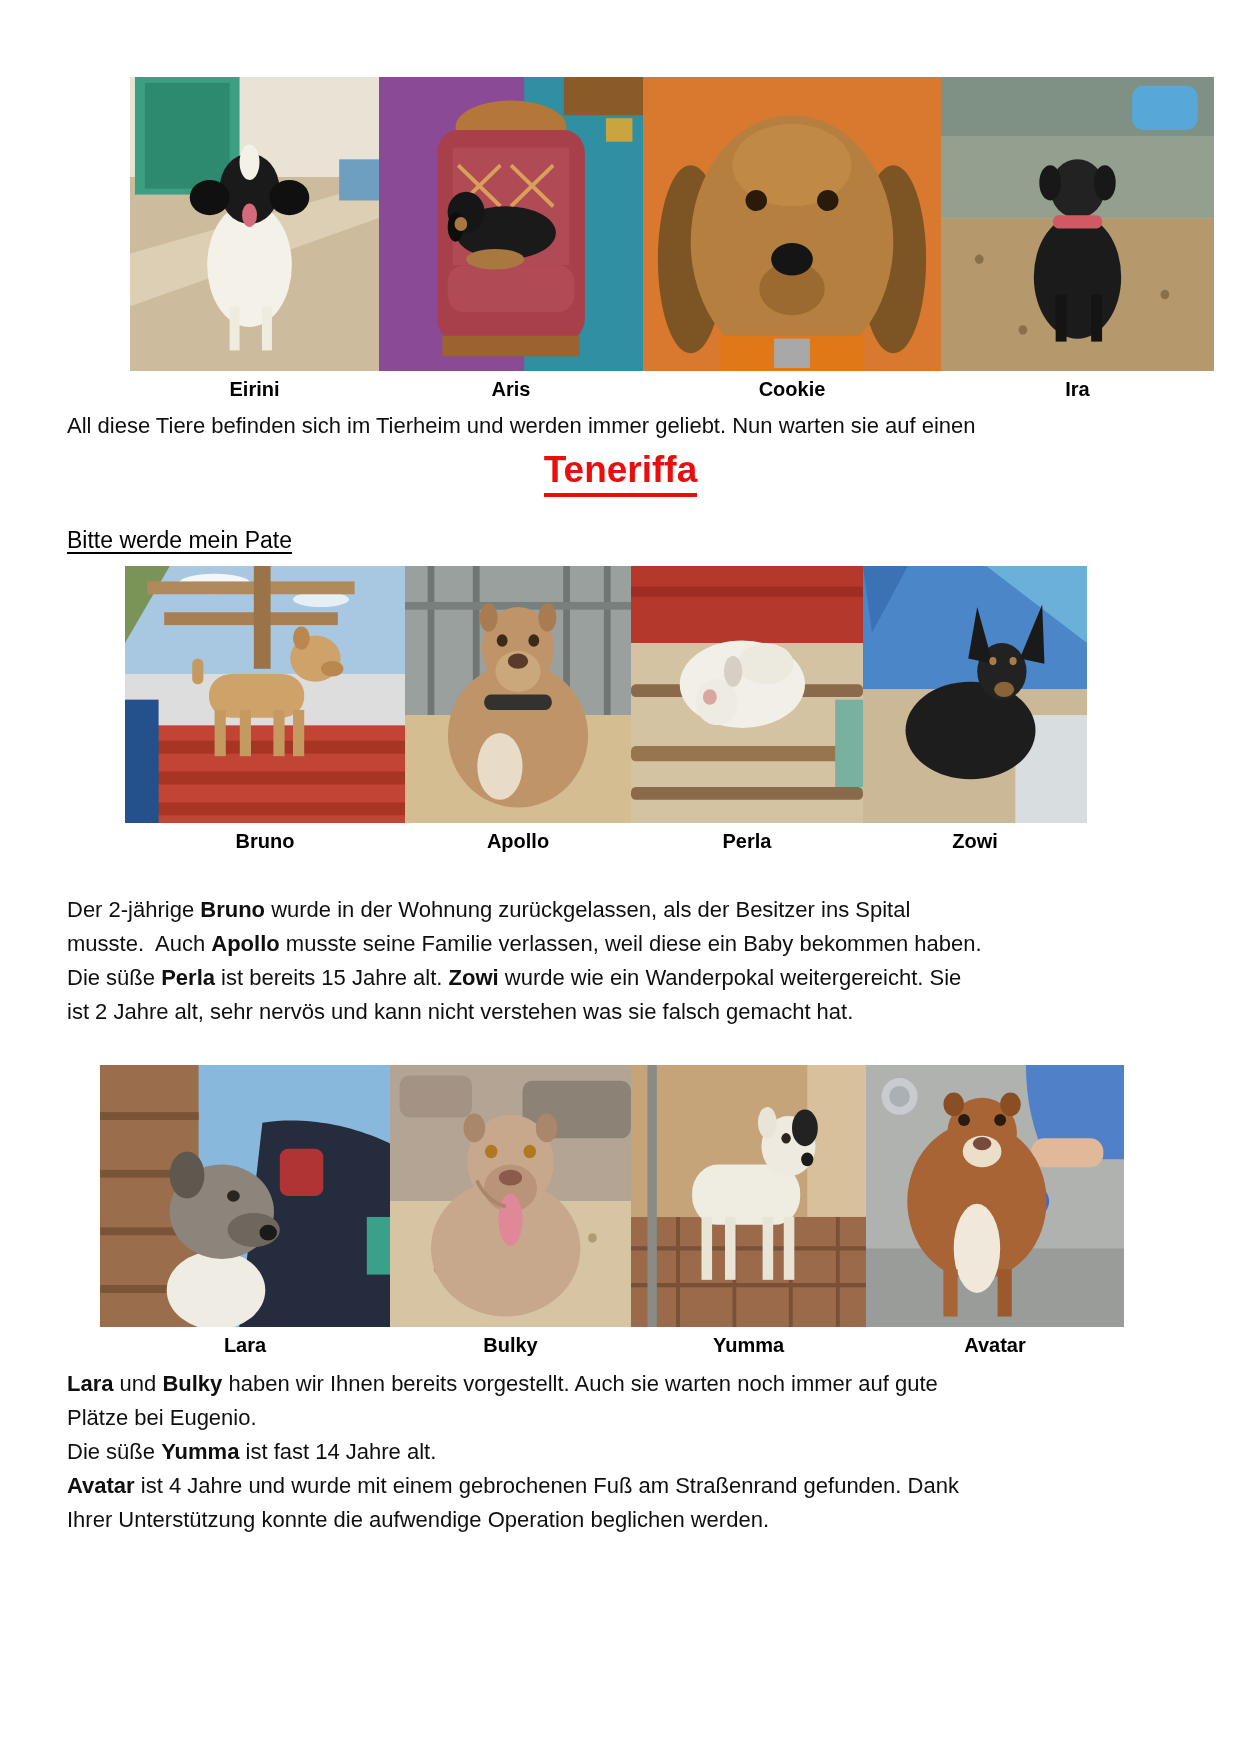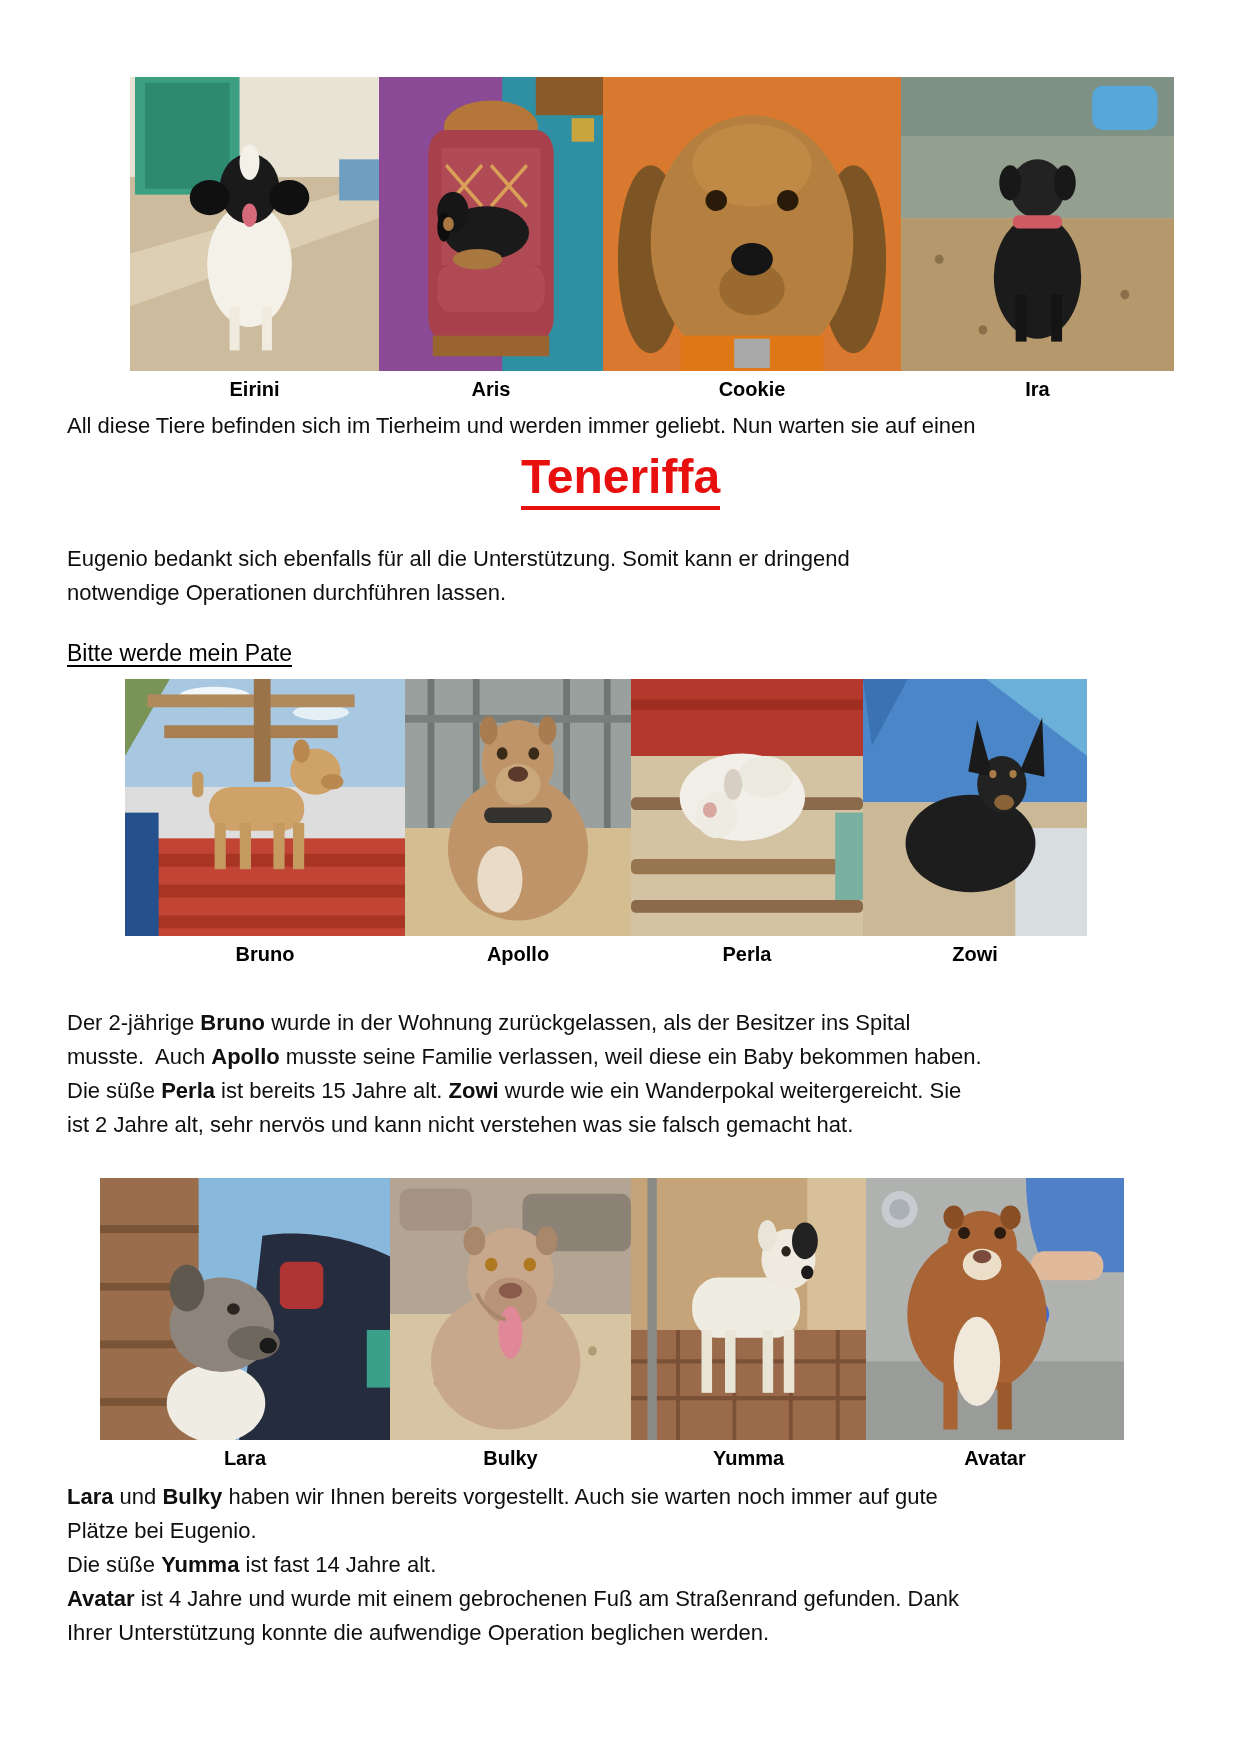--- a/index.html
+++ b/index.html
@@ -18,21 +18,21 @@
   .photo{position:relative;width:100%;overflow:hidden;background:#ddd;}
   .photo svg{display:block;width:100%;height:100%;}
   .caption{
     text-align:center;font-weight:bold;font-size:20px;
     padding-top:6px;line-height:24px;color:#000;
   }
   
   .row1{margin:77px 0 0 130px;}
   .row1 .photo{height:294px;}
   .row1 .fig:nth-child(1){width:249px;margin-right:11px;}
-  .row1 .fig:nth-child(2){width:224px;margin-right:12px;}
+  .row1 .fig:nth-child(2){width:264px;margin-right:12px;}
   .row1 .fig:nth-child(3){width:298px;margin-right:11px;justify-content:center;}
   .row1 .fig:nth-child(4){width:273px;}
   
   .row2{margin:12px 0 0 125px;}
   .row2 .photo{height:257px;}
   .row2 .fig:nth-child(1){width:280px;margin-right:8px;}
   .row2 .fig:nth-child(2){width:226px;margin-right:15px;}
   .row2 .fig:nth-child(3){width:232px;margin-right:40px;}
   .row2 .fig:nth-child(4){width:224px;}
   
@@ -44,21 +44,21 @@
   .row3 .fig:nth-child(4){width:258px;}
   
   .body-text{
     margin:8px 66px 0 67px;
     font-size:22px;line-height:34px;color:#0f0f0f;
   }
   .body-text b{font-weight:bold;}
   .title-red{
     margin-top:6px;
     text-align:center;
-    font-size:48px;font-weight:bold;
+    font-size:37px;font-weight:bold;
     color:var(--accent-red,#e8100e);
   }
   .title-red span{
     display:inline-block;
     border-bottom:4px solid var(--accent-red,#e8100e);
     padding-bottom:2px;line-height:1.1;
   }
   .sub-heading{
     margin:30px 66px 0 67px;
     font-size:23px;font-weight:normal;color:#000;
@@ -160,21 +160,20 @@
         </svg>
       </div>
       <figcaption class="caption">Ira</figcaption>
     </figure>
   </div>
 
   <p class="body-text"><span>All diese Tiere befinden sich im Tierheim und werden immer geliebt. Nun warten sie auf einen</span><br></p>
 
   <h1 class="title-red"><span>Teneriffa</span></h1>
 
-  <p class="body-text" style="margin-top:10px"><span>Eugenio bedankt sich ebenfalls für all die Unterstützung. Somit kann er dringend</span><br><span>notwendige Operationen durchführen lassen.</span></p>
 
   <h2 class="sub-heading">Bitte werde mein Pate</h2>
 
   <div class="photo-row row2">
 
     <figure class="fig" style="margin:0">
       <div class="photo">
         <svg viewBox="0 0 100 100" preserveAspectRatio="none">
           <rect x="0" y="0" width="100" height="42" fill="#a8c8e2"></rect>
           <ellipse cx="32" cy="7" rx="13" ry="4" fill="#ffffff" opacity="0.85"></ellipse>

